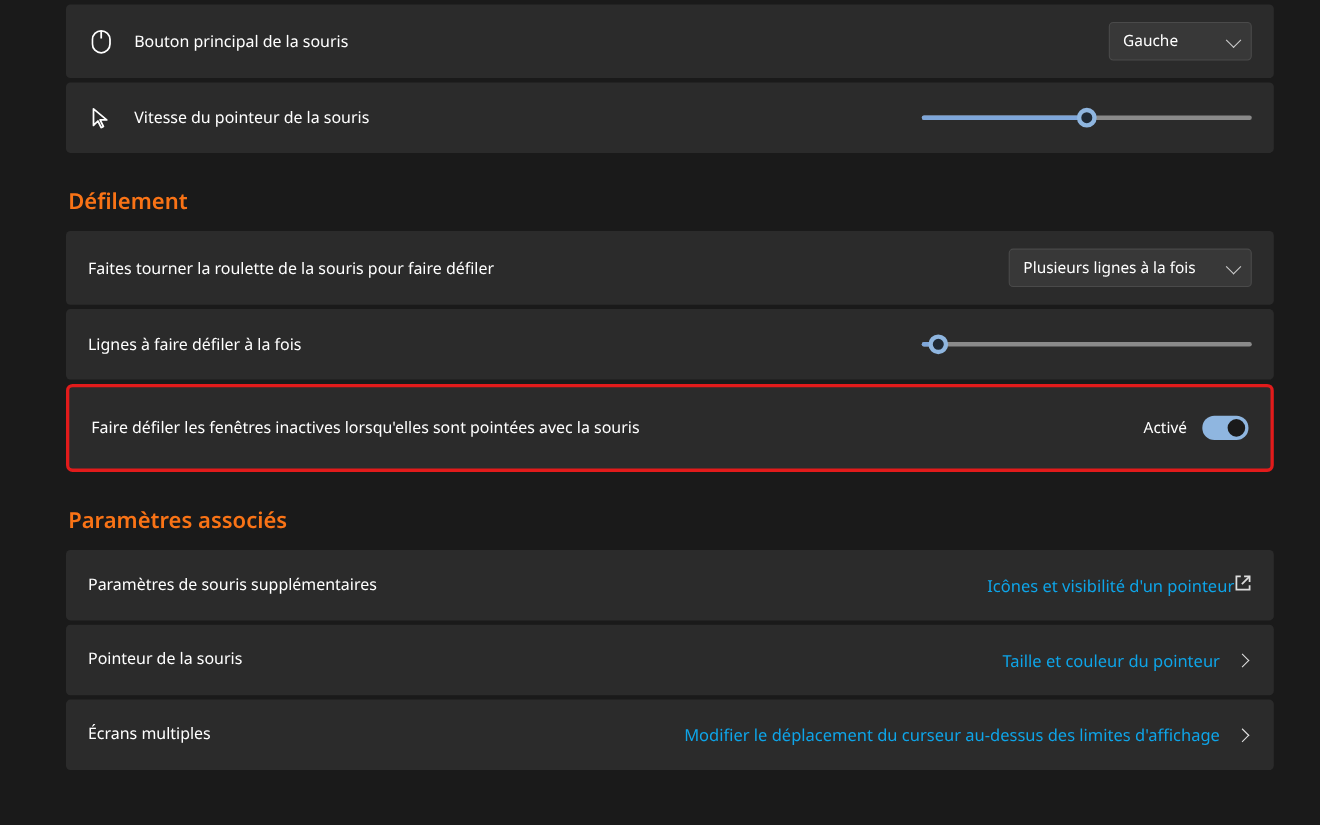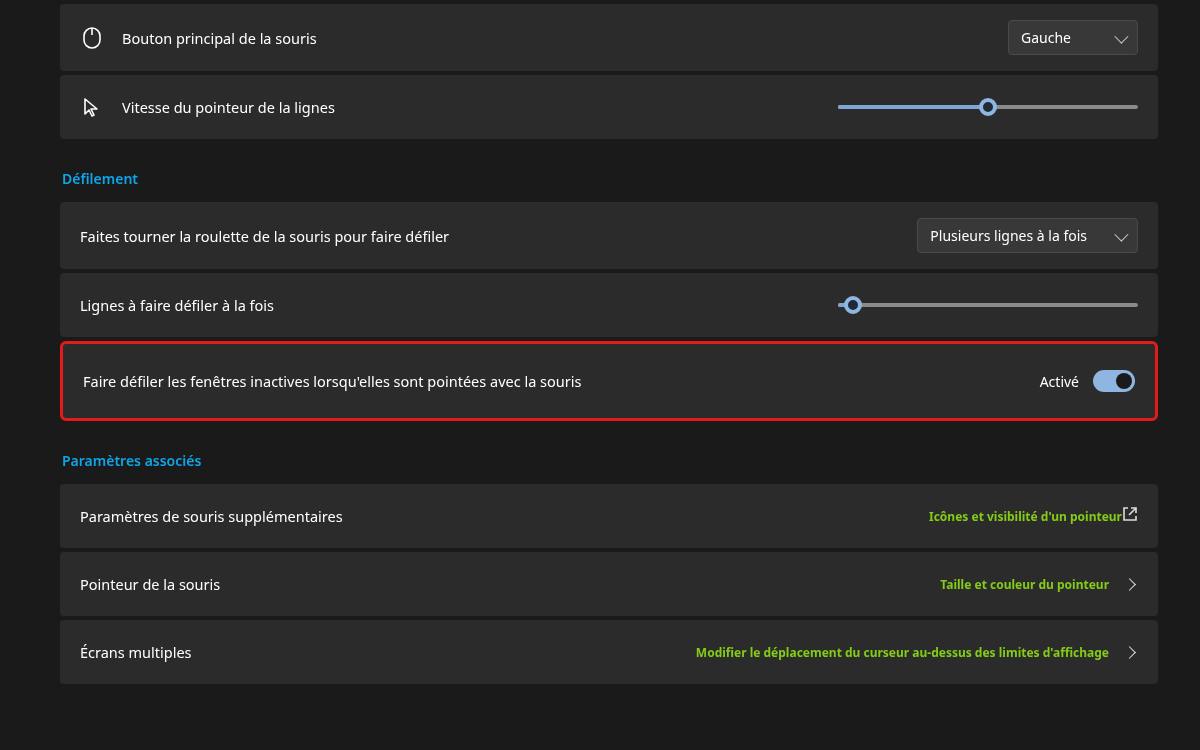--- a/index.html
+++ b/index.html
@@ -36,28 +36,27 @@
     align-items: center;
     justify-content: center;
     flex-shrink: 0;
   }
   .row-label {
     flex: 1;
     color: #fff;
     font-size: 14.5px;
   }
   .row-sub {
-    color: #84cc16;
-    font-size: 12px;
+    color: #0ea5e9;
+    font-size: 15px;
     margin-top: 2px;
-    font-weight: bold;
   }
   .section-title {
-    color: #0ea5e9;
-    font-size: 14px;
+    color: #f97316;
+    font-size: 20px;
     font-weight: 600;
     margin: 30px 0 14px 2px;
   }
   .dropdown {
     background: #383838;
     border: 1px solid #4a4a4a;
     border-radius: 4px;
     padding: 7px 12px;
     display: flex;
     align-items: center;
@@ -153,21 +152,21 @@
     <span class="chev-down"></span>
   </div>
 </div>
 
 <div class="row">
   <span class="row-icon">
     <svg width="18" height="20" viewBox="0 0 18 20" fill="none" stroke="#fff" stroke-width="1.6" stroke-linejoin="round">
       <path d="M2 2 L2 17 L6 13 L9 19 L11 18 L8 12 L14 12 Z"></path>
     </svg>
   </span>
-  <span class="row-label">Vitesse du pointeur de la lignes</span>
+  <span class="row-label">Vitesse du pointeur de la souris</span>
   <div class="slider-wrap">
     <div class="slider">
       <div class="slider-fill" style="width:50%"></div>
       <div class="slider-thumb" style="left:50%"></div>
     </div>
   </div>
 </div>
 
 <div class="section-title">Défilement</div>
 

